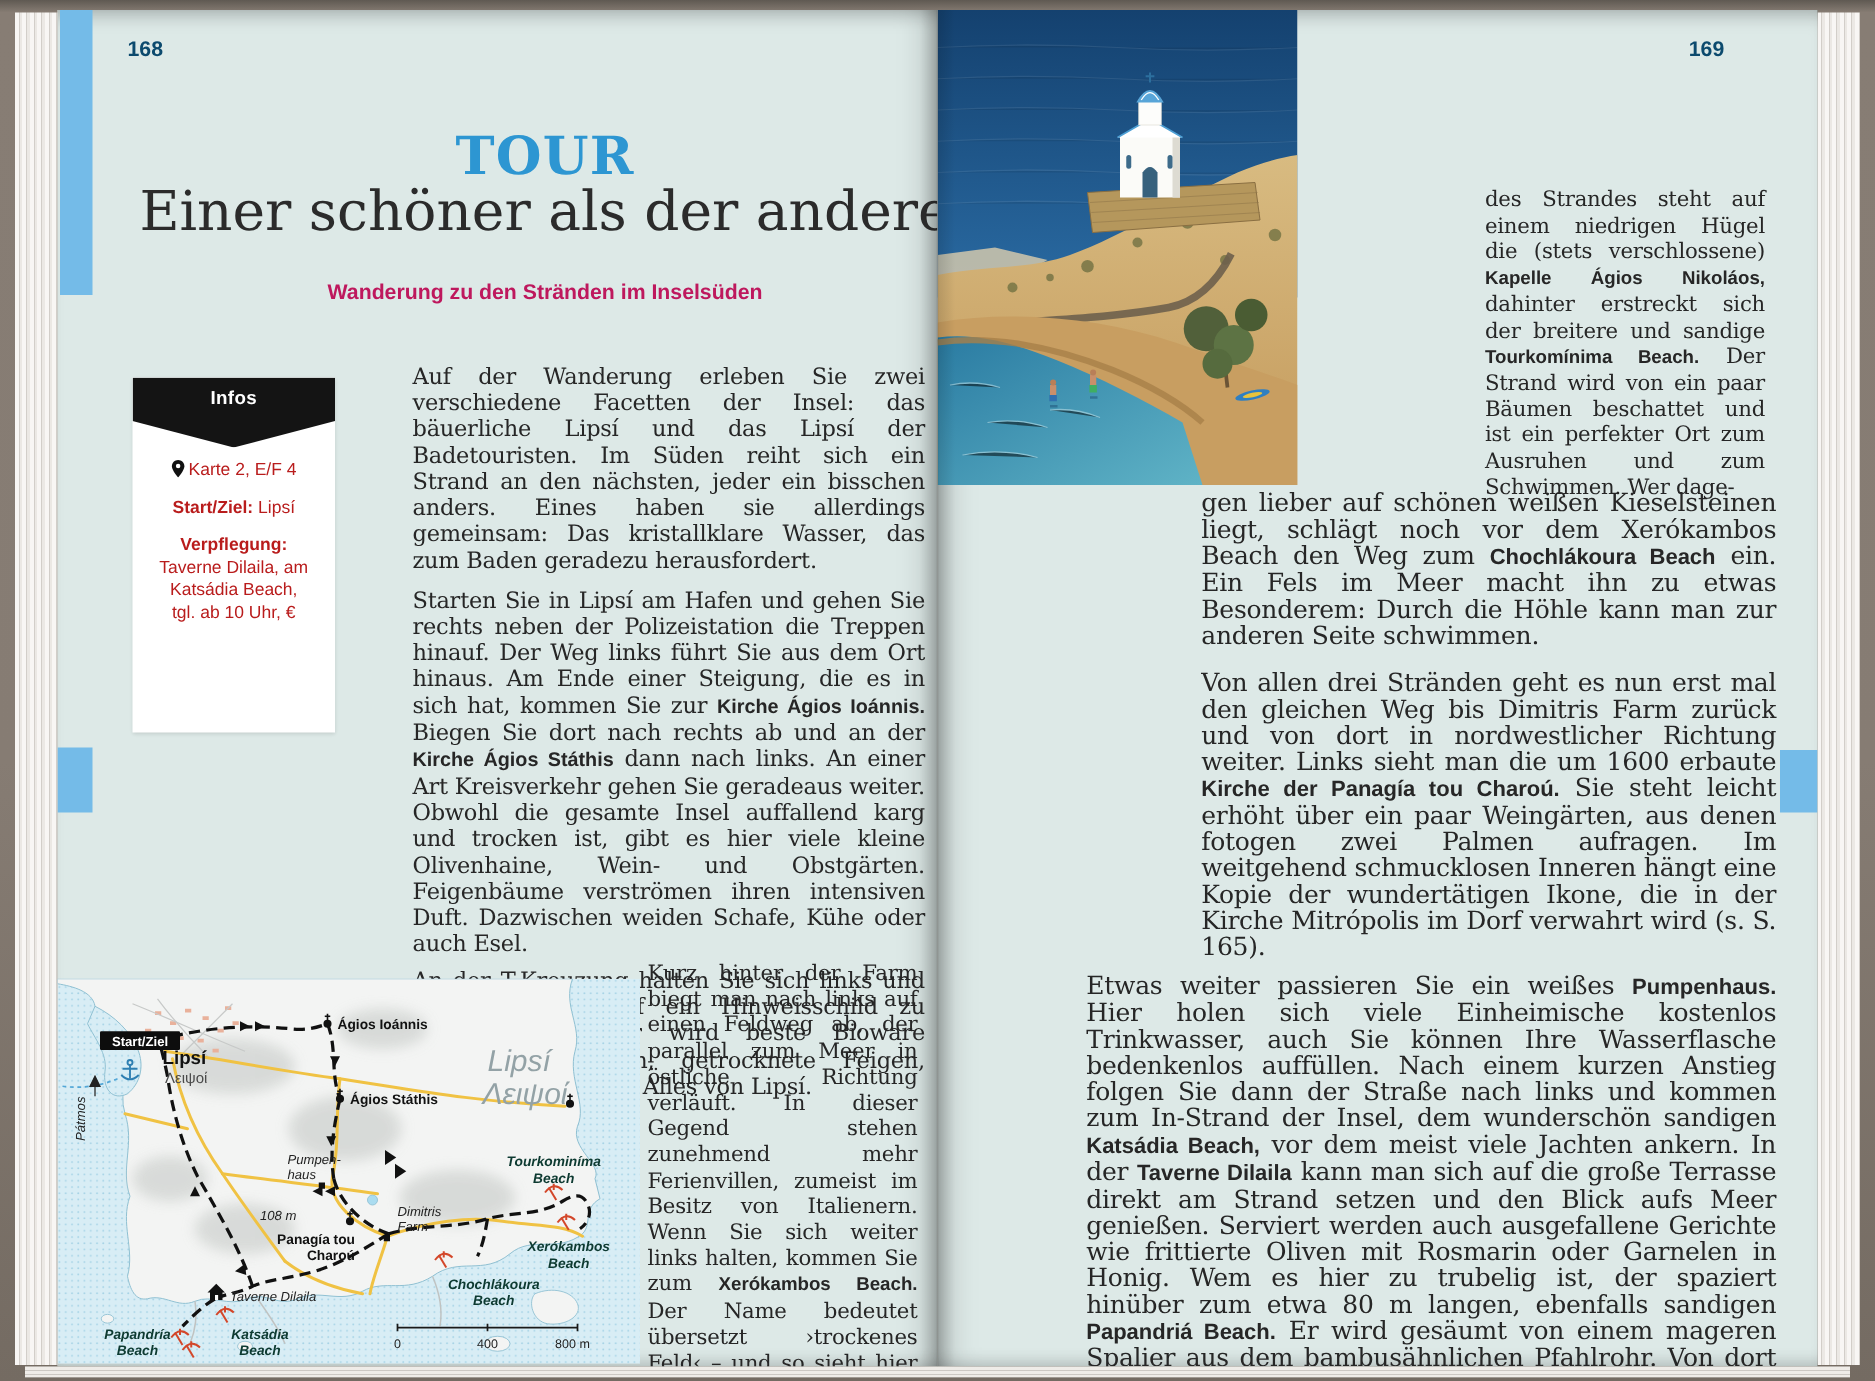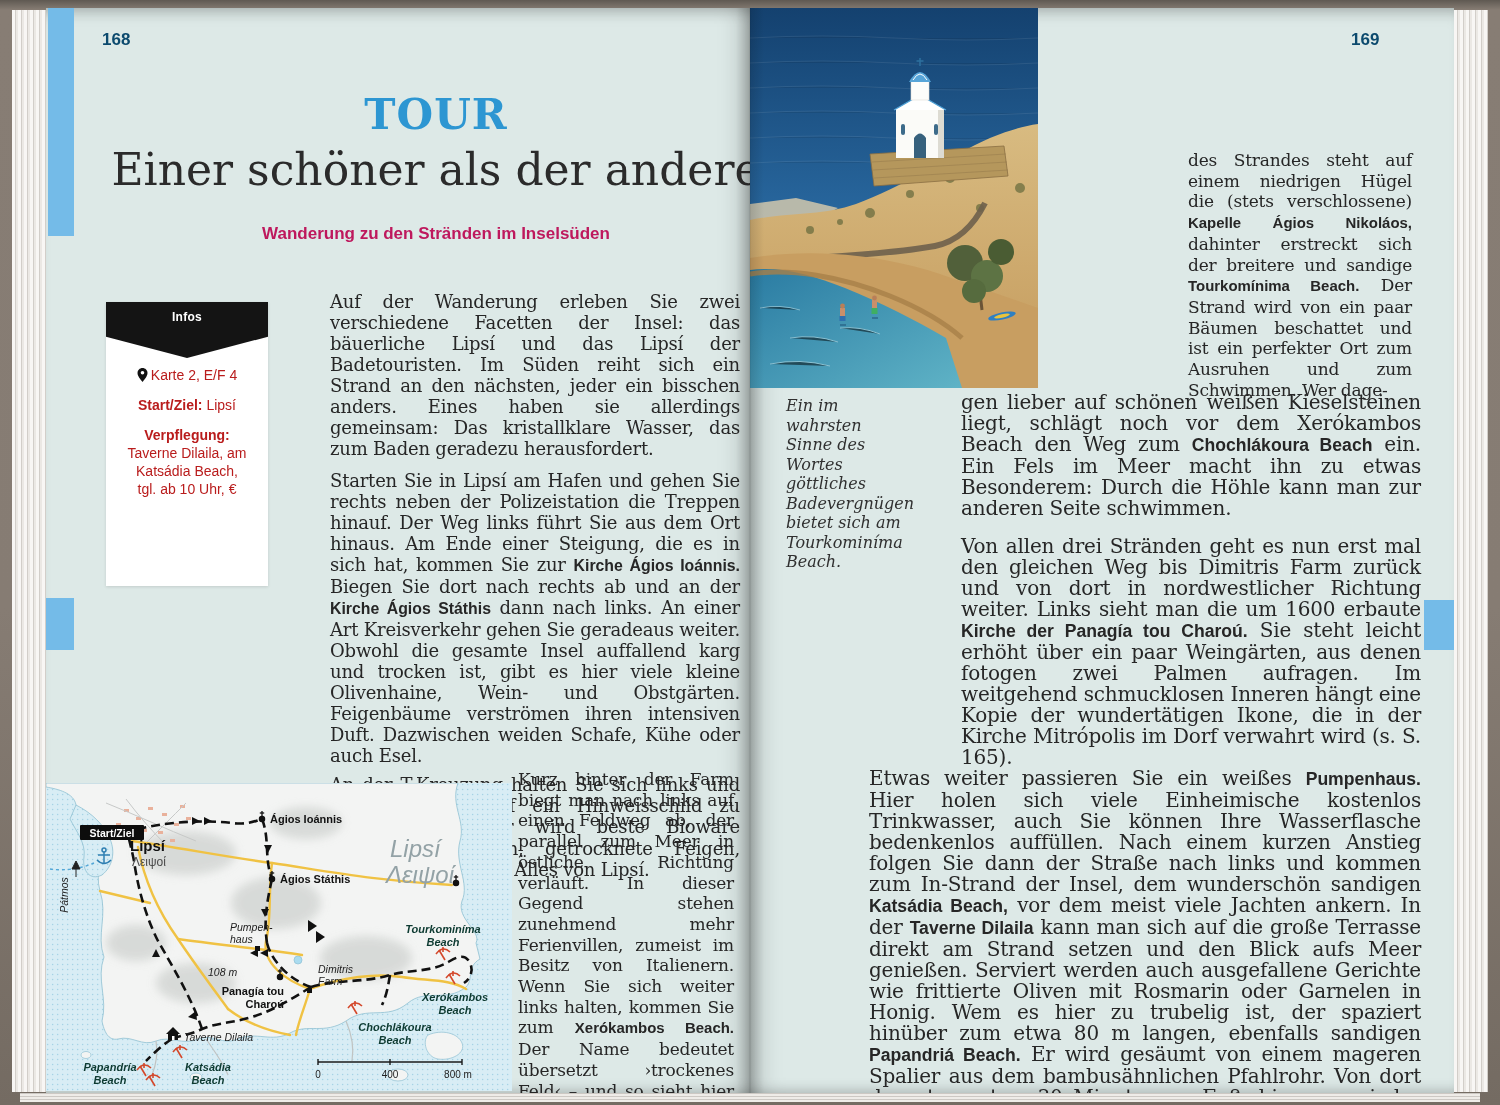--- a/index.html
+++ b/index.html
@@ -18,46 +18,46 @@
   .page-right{left:750px;width:704px;
          box-shadow:inset 20px 0 30px -20px rgba(0,0,0,.38), inset 0 14px 16px -12px rgba(0,0,0,.28), inset 0 -12px 14px -11px rgba(0,0,0,.22);}
   .spine{position:absolute;left:736px;top:8px;width:28px;height:1085px;pointer-events:none;
          background:linear-gradient(90deg,rgba(0,0,0,0),rgba(0,0,0,.12) 45%,rgba(0,0,0,.2) 50%,rgba(0,0,0,.12) 55%,rgba(0,0,0,0));}
   .tab{position:absolute;background:#74bbe8;}
   .tab-top{left:2px;top:0;width:26px;height:228px;}
   .tab-mid{left:0;top:590px;width:28px;height:52px;}
   .tab-right{right:0;top:592px;width:30px;height:50px;}
   .page-num{position:absolute;font:700 17px "Liberation Sans",sans-serif;color:#0c4a6e;}
   
-  .kicker{position:absolute;left:100px;top:82px;width:580px;text-align:center;
+  .kicker{position:absolute;left:100px;top:92px;width:580px;text-align:center;
           font-family:"DejaVu Serif",serif;font-weight:700;font-size:42px;color:#2d96d2;letter-spacing:1px;}
   .headline{position:absolute;left:60px;top:136px;width:660px;text-align:center;
           font-family:"DejaVu Serif",serif;font-size:44px;color:#2b2b2b;}
   .subtitle{position:absolute;left:100px;top:216px;width:580px;text-align:center;
           font:700 17px "Liberation Sans",sans-serif;color:#be185d;}
   
   .infos{position:absolute;left:60px;top:294px;width:162px;height:284px;background:#fff;box-shadow:0 1px 3px rgba(0,0,0,.12);}
   .infos-banner{position:absolute;top:0;left:0;right:0;height:56px;background:#141414;
           clip-path:polygon(0 0,100% 0,100% 62%,50% 100%,0 62%);}
-  .infos-title{padding-top:8px;text-align:center;color:#fff;font-weight:700;font-size:12px;letter-spacing:.3px;}
+  .infos-title{padding-top:8px;text-align:center;color:#fff;font-weight:700;font-size:15px;letter-spacing:.3px;}
   .infos-body{position:absolute;top:64px;left:6px;right:6px;text-align:center;
           font:14px/18px "Liberation Sans",sans-serif;color:#b91c1c;}
   .infos-group{margin-bottom:12px;}
   .infos-body .b{font-size:1em;}
   .pin{display:inline-block;vertical-align:-2px;margin-right:3px;}
   
   .serif{font-family:"DejaVu Serif",serif;color:#262626;text-align:justify;}
   .flow{position:absolute;}
   .flow-left{left:284px;top:283px;width:410px;font-size:18px;line-height:21px;letter-spacing:-.2px;}
   .flow-left .p1{margin-bottom:11px;}
   .flow-left .p2{margin-bottom:8px;}
   .flow-right{left:119px;top:384px;width:552px;font-size:20px;line-height:21px;letter-spacing:-.2px;}
   .w-ind{margin-left:92px;}
   .w1{margin-bottom:17px;}
-  .w2{}
+  .w2{margin-bottom:10px;}
   .narrow-col{position:absolute;font-size:17px;line-height:20.7px;letter-spacing:-.2px;}
   .col-left{left:472px;top:761px;width:216px;}
   .ncol{left:438px;top:142px;width:224px;}
   .b{font-family:"Liberation Sans",sans-serif;font-weight:700;font-size:.88em;letter-spacing:0;}
   .caption{position:absolute;left:36px;top:388px;width:124px;
            font:italic 16px/19.5px "DejaVu Serif",serif;color:#303030;text-align:left;}
   .photo{position:absolute;left:0;top:0;width:288px;height:380px;display:block;}
   .map{position:absolute;left:0;top:775px;width:466px;height:308px;display:block;}
   
   .mlb{font:700 11px "Liberation Sans",sans-serif;fill:#111;}
@@ -404,21 +404,20 @@
           <circle cx="237" cy="268" r="16" fill="#5d7344"></circle>
         <circle cx="251" cy="244" r="13" fill="#4a5c33"></circle>
           <circle cx="224" cy="283" r="12" fill="#566b3e"></circle>
       </g>
       <g transform="rotate(-12 252 308)">
         <ellipse cx="252" cy="308" rx="14" ry="3.6" fill="#2e7fc2"></ellipse>
           <ellipse cx="252" cy="308" rx="8" ry="1.8" fill="#e8c33c"></ellipse>
       </g>
     </svg>
 
-    <div class="caption">Ein im wahrsten Sinne des Wortes göttliches Badevergnügen bietet sich am Tourkominíma Beach.</div>
     <div class="page-num" style="left:601px;top:22px">169</div>
 
     <div class="narrow-col ncol serif"><span>des Strandes steht auf einem niedrigen Hügel die (stets verschlossene) </span><span class="b">Kapelle Ágios Nikoláos,</span><span> dahinter erstreckt sich der breitere und sandige </span><span class="b">Tourkomínima Beach.</span><span> Der Strand wird von ein paar Bäumen beschattet und ist ein perfekter Ort zum Ausruhen und zum Schwimmen. Wer dage-</span></div>
 
     <div class="flow flow-right serif">
       <div class="w1 w-ind"><span>gen lieber auf schönen weißen Kieselsteinen liegt, schlägt noch vor dem Xerókambos Beach den Weg zum </span><span class="b">Chochlákoura Beach</span><span> ein. Ein Fels im Meer macht ihn zu etwas Besonderem: Durch die Höhle kann man zur anderen Seite schwimmen.</span></div>
       <div class="w2 w-ind"><span>Von allen drei Stränden geht es nun erst mal den gleichen Weg bis Dimitris Farm zurück und von dort in nordwestlicher Richtung weiter. Links sieht man die um 1600 erbaute </span><span class="b">Kirche der Panagía tou Charoú.</span><span> Sie steht leicht erhöht über ein paar Weingärten, aus denen fotogen zwei Palmen aufragen. Im weitgehend schmucklosen Inneren hängt eine Kopie der wundertätigen Ikone, die in der Kirche Mitrópolis im Dorf verwahrt wird (s. S. 165).</span></div>
       <div><span>Etwas weiter passieren Sie ein weißes </span><span class="b">Pumpenhaus.</span><span> Hier holen sich viele Einheimische kostenlos Trinkwasser, auch Sie können Ihre Wasserflasche bedenkenlos auffüllen. Nach einem kurzen Anstieg folgen Sie dann der Straße nach links und kommen zum In-Strand der Insel, dem wunderschön sandigen </span><span class="b">Katsádia Beach,</span><span> vor dem meist viele Jachten ankern. In der </span><span class="b">Taverne Dilaila</span><span> kann man sich auf die große Terrasse direkt am Strand setzen und den Blick aufs Meer genießen. Serviert werden auch ausgefallene Gerichte wie frittierte Oliven mit Rosmarin oder Garnelen in Honig. Wem es hier zu trubelig ist, der spaziert hinüber zum etwa 80 m langen, ebenfalls sandigen </span><span class="b">Papandriá Beach.</span><span> Er wird gesäumt von einem mageren Spalier aus dem bambusähnlichen Pfahlrohr. Von dort dauert es etwa 30 Minuten zu Fuß, bis man wieder den Ausgangsort Lipsí erreicht.</span></div>
     </div>
 

